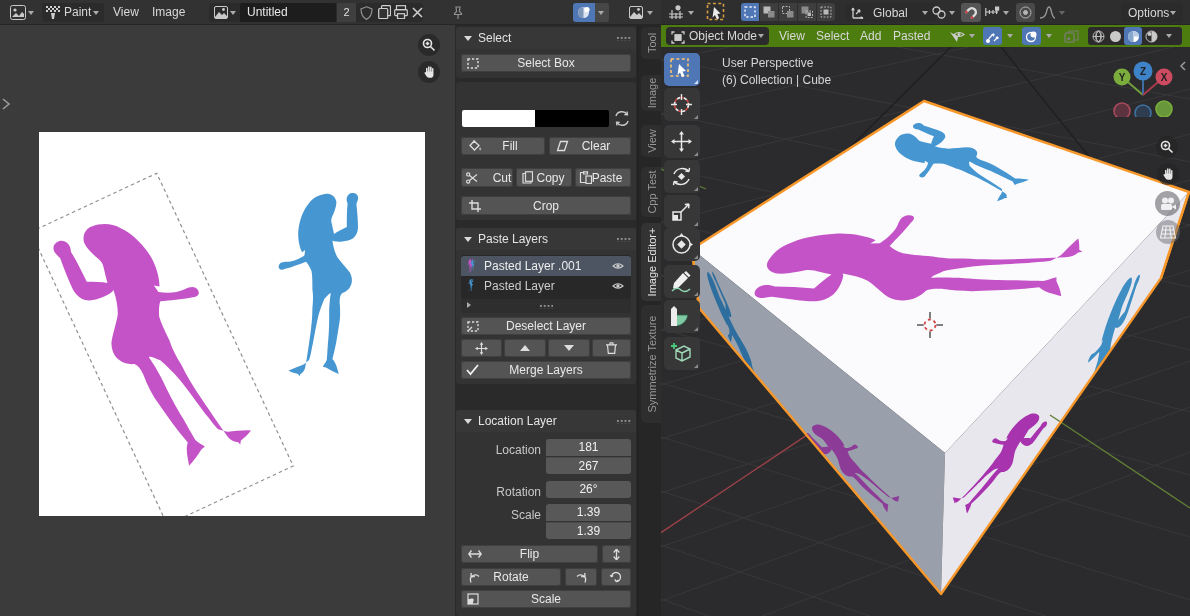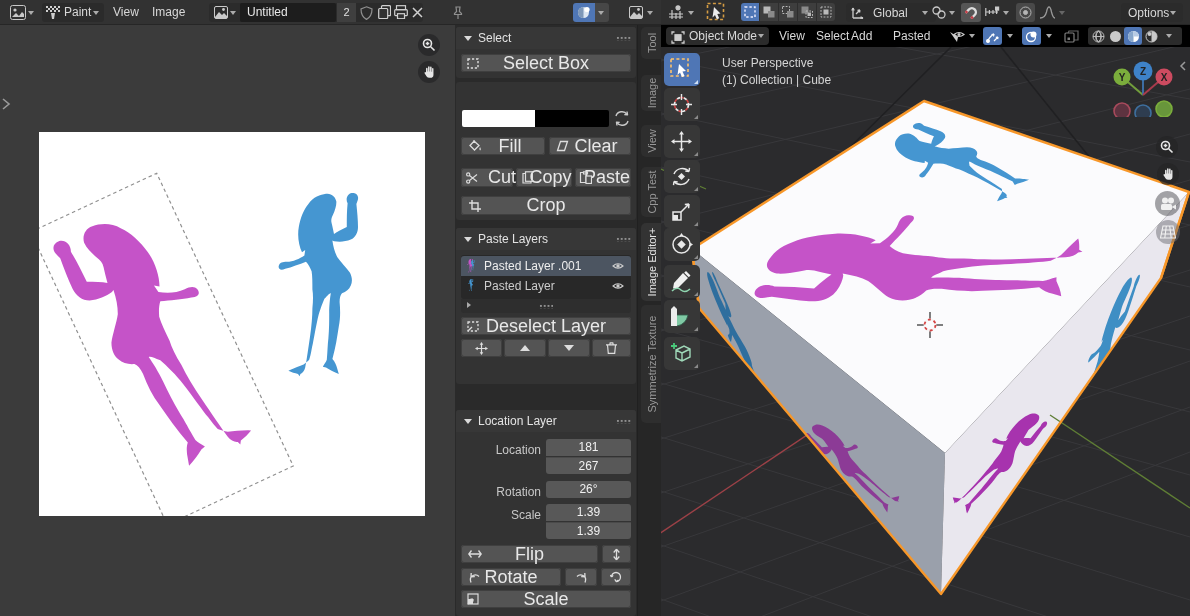--- a/index.html
+++ b/index.html
@@ -16,32 +16,32 @@
 .circbtn{position:absolute;border-radius:50%;background:rgba(36,36,38,.72);display:flex;align-items:center;justify-content:center}
 
 #sidebar{position:absolute;left:455px;top:25px;width:182px;height:591px;background:#2a2a2a}
 .panel{position:absolute;left:1px;width:180px;background:#333333;border-radius:3px}
 .phdr{position:relative;height:22px;color:#e3e3e3;font-size:12px;line-height:22px;background:#373737;border-radius:3px 3px 0 0}
 .tri{position:absolute;left:8px;top:9px;width:0;height:0;border-left:4px solid transparent;border-right:4px solid transparent;border-top:5px solid #dadada}
 .tric{position:absolute;left:9px;top:7px;width:0;height:0;border-top:4px solid transparent;border-bottom:4px solid transparent;border-left:5px solid #dadada}
 .plbl{position:absolute;left:22px;white-space:nowrap}
 .grip{position:absolute;right:5px;top:9px;width:15px;height:5px;
  background-image:radial-gradient(circle,#909090 .9px,transparent 1.1px);background-size:3.8px 3.8px}
-.btn{position:absolute;background:#545454;border-radius:3px;color:#e8e8e8;font-size:18px;
+.btn{position:absolute;background:#545454;border-radius:3px;color:#e8e8e8;font-size:12px;
  display:flex;align-items:center;justify-content:center;box-shadow:0 0 0 1px #3f3f3f inset}
 .nfield{position:absolute;background:#585858;color:#f1f1f1;font-size:12px;text-align:center;line-height:17px}
 .flabel{position:absolute;color:#c8c8c8;font-size:12px;text-align:right;width:80px}
 #tabs{position:absolute;left:637px;top:25px;width:24px;height:591px;background:#262626;border-left:1px solid #202020}
 .vtab{position:absolute;left:3px;width:21px;background:#2e2e2e;border-radius:5px 0 0 5px;color:#999;font-size:11px}
 .vtab.act{background:#333333;color:#e4e4e4}
 .vtab span{position:absolute;left:50%;top:50%;transform:translate(-50%,-50%) rotate(-90deg);white-space:nowrap}
 
 #vp{position:absolute;left:661px;top:0;width:529px;height:616px;background:#2b2b2d}
 #vphdr1{position:absolute;left:0;top:0;width:529px;height:25px;background:#2e2e2e;border-bottom:1px solid #252525}
-#vphdr2{position:absolute;left:0;top:25px;width:529px;height:22px;background:#000000}
+#vphdr2{position:absolute;left:0;top:25px;width:529px;height:22px;background:#4d7c0f}
 #scene{position:absolute;left:0;top:47px;width:529px;height:569px;overflow:hidden}
 .face{position:absolute;left:0;top:0;width:386px;height:384px;transform-origin:0 0}
 .menu{color:#d8d8d8;font-size:12px;position:absolute;line-height:22px}
 .chip{position:absolute;background:#2b2b2b;border-radius:4px}
 .tbtn{position:absolute;left:3px;width:36px;height:33px;background:#373737;border-radius:5px}
 .tbtn.act{background:#4f76b5}
 .tbtn svg{position:absolute;left:5px;top:4px}
 .tbtn .sub{position:absolute;right:2px;bottom:2px;width:0;height:0;border-left:4px solid transparent;border-bottom:4px solid #8b8b8b}
 .hbtn{position:absolute;border-radius:3px;display:flex;align-items:center;justify-content:center}
 .blue{background:#4f76b5}
@@ -317,20 +317,25 @@
         <span style="width:0;height:0;border-left:5px solid transparent;border-right:5px solid transparent;border-top:6px solid #ddd"></span>
         </div>
       <div class="btn" style="left:136px;top:111px;width:39px;height:18px">
         <svg width="11" height="12" viewBox="0 0 11 12">
             <g fill="none" stroke="#ddd" stroke-width="1.2">
         <path d="M1.5,3 L2.3,11.3 L8.7,11.3 L9.5,3"></path>
               <path d="M0,2.8 L11,2.8 M3.8,2.6 L4.2,0.8 L6.8,0.8 L7.2,2.6"></path>
             </g>
           </svg>
         </div>
+      <div class="btn" style="left:5px;top:133px;width:170px;height:18px">
+        <svg style="position:absolute;left:5px;top:3px" width="13" height="12" viewBox="0 0 13 12">
+          <path d="M1,6 L4.5,10 L12,1" fill="none" stroke="#eee" stroke-width="1.8"></path>
+          </svg>
+        Merge Layers</div>
     </div>
 
 
     <div class="panel" style="top:385px;height:206px">
       <div class="phdr">
           <span class="tri"></span>
           <span class="plbl">Location Layer</span>
           <span class="grip"></span>
         </div>
       <span class="flabel" style="left:5px;top:33px">Location</span>
@@ -488,21 +493,21 @@
       <g transform="translate(269,278)">
         <line x1="0" y1="-13" x2="0" y2="-5" stroke="#2a2a2a" stroke-width="1.2"></line>
         <line x1="0" y1="5" x2="0" y2="13" stroke="#2a2a2a" stroke-width="1.2"></line>
         <line x1="-13" y1="0" x2="-5" y2="0" stroke="#2a2a2a" stroke-width="1.2"></line>
         <line x1="5" y1="0" x2="13" y2="0" stroke="#2a2a2a" stroke-width="1.2"></line>
         <circle r="5.5" fill="none" stroke="#f4f4f4" stroke-width="1.8"></circle>
         <circle r="5.5" fill="none" stroke="#d64545" stroke-width="1.8" stroke-dasharray="2.9 2.9"></circle>
       </g>
     </svg>
     <span class="abs" style="left:61px;top:9px;color:#d4d4d4;font-size:12px">User Perspective</span>
-    <span class="abs" style="left:61px;top:26px;color:#d4d4d4;font-size:12px">(1) Collection | Cube</span>
+    <span class="abs" style="left:61px;top:26px;color:#d4d4d4;font-size:12px">(6) Collection | Cube</span>
 
     <div class="tbtn act" style="top:6px">
       <svg width="25" height="25" viewBox="0 0 25 25">
         <rect x="2" y="2" width="17" height="17" fill="none" stroke="#ffc46b" stroke-width="1.6" stroke-dasharray="3 2.4"></rect>
         <path d="M10,7 L17,14 L13.5,14.5 L15.5,19 L13,20 L11,15.5 L8.5,18 Z" fill="#fff"></path>
         </svg>
       <span class="sub" style="border-bottom-color:#cfe0f5"></span>
       </div>
     <div class="tbtn" style="top:41px">
       <svg width="25" height="25" viewBox="0 0 25 25">
@@ -720,21 +725,21 @@
     <svg class="abs" style="left:10px;top:6px" width="14" height="13" viewBox="0 0 14 13">
       <g fill="none" stroke="#cdcdcd" stroke-width="1.3">
       <path d="M1,3.5 L1,1 L3.5,1 M10.5,1 L13,1 L13,3.5 M13,9.5 L13,12 L10.5,12 M3.5,12 L1,12 L1,9.5"></path>
       <rect x="4" y="3.8" width="6" height="5.5" fill="#cdcdcd"></rect>
         </g>
       </svg>
     <span class="menu" style="left:28px;top:0">Object Mode</span>
     <span class="chev abs" style="left:97px;top:9px"></span>
     <span class="menu" style="left:118px;top:0">View</span>
     <span class="menu" style="left:155px;top:0">Select</span>
-    <span class="menu" style="left:190px;top:0">Add</span>
+    <span class="menu" style="left:199px;top:0">Add</span>
     <span class="menu" style="left:232px;top:0">Pasted</span>
     <svg class="abs" style="left:288px;top:5px" width="17" height="13" viewBox="0 0 17 13">
       <path d="M1,2 L8,12 L9,7 Z" fill="#cdcdcd"></path>
       <path d="M5,4.5 Q10,0.5 15,4.5 Q10,8.5 5,4.5 Z" fill="none" stroke="#cdcdcd" stroke-width="1.2"></path>
       <circle cx="10" cy="4.5" r="1.5" fill="#cdcdcd"></circle>
       </svg>
     <span class="chev abs" style="left:308px;top:9px"></span>
     <div class="hbtn blue" style="left:322px;top:2px;width:19px;height:18px">
       <svg width="13" height="13" viewBox="0 0 13 13">
           <g fill="none" stroke="#fff" stroke-width="1.2">

